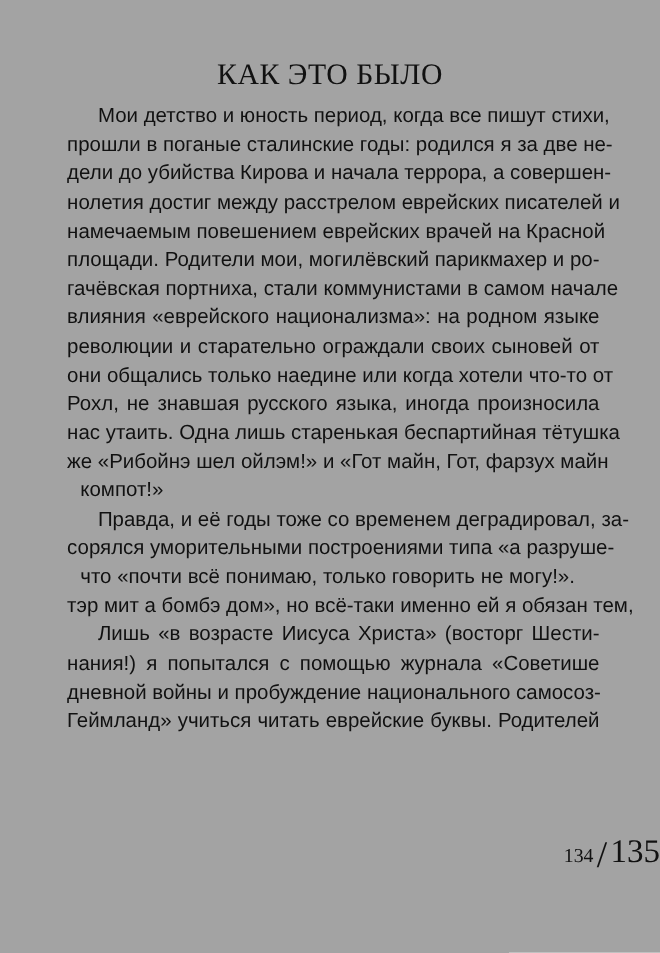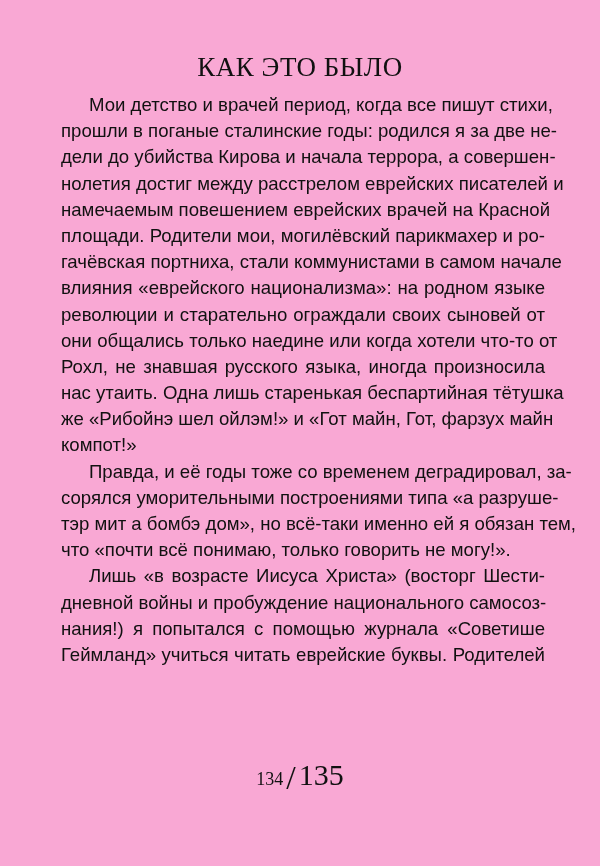--- a/index.html
+++ b/index.html
@@ -1,66 +1,66 @@
 <!DOCTYPE html>
 <html><head>
   <meta charset="utf-8">
   <style>
     html, body { margin: 0; padding: 0; background: #ffffff; }
     body { width: 600px; height: 866px; position: relative; overflow: hidden; }
     .page {
       position: absolute; left: 0; top: 0; width: 600px; height: 866px;
-      background: #f9a8d4; color: #111111;
+      background: #a3a3a3; color: #111111;
       font-family: "Liberation Serif", "DejaVu Serif", serif;
     }
     .title {
       position: absolute; top: 50px; left: 0; width: 600px;
       text-align: center; font-size: 27px; letter-spacing: 0.5px; line-height: 34px;
     }
     .body {
       position: absolute; left: 61px; top: 92px; width: 484px;
       font-family: "Liberation Sans", "DejaVu Sans", sans-serif;
       font-size: 18.6px; line-height: 26.2px;
     }
     .line { display: block; white-space: nowrap; text-align: justify; text-align-last: justify; height: 26.2px; }
-    .line.last { text-align-last: left; }
+    .line.last { text-align-last: left; margin-left: 12px; }
     .line.indent { padding-left: 28px; }
     .folio {
-      position: absolute; top: 755px; left: 0; width: 600px; text-align: center;
+      position: absolute; top: 755px; left: 0; width: 600px; text-align: right;
       font-family: "Liberation Serif", "DejaVu Serif", serif;
     }
     .folio .cur { font-size: 18px; vertical-align: baseline; }
     .folio .sep { font-size: 34px; font-weight: 300; margin: 0 3px; position: relative; top: 4px; }
     .folio .tot { font-size: 30px; }
   </style>
 </head>
 <body>
 
 <div class="page">
   <div class="title">КАК ЭТО БЫЛО</div>
   <div class="body" id="body-text">
-      <span class="line indent">Мои детство и врачей период, когда все пишут стихи,</span>
+      <span class="line indent">Мои детство и юность период, когда все пишут стихи,</span>
       <span class="line">прошли в поганые сталинские годы: родился я за две не-</span>
       <span class="line">дели до убийства Кирова и начала террора, а совершен-</span>
       <span class="line">нолетия достиг между расстрелом еврейских писателей и</span>
       <span class="line">намечаемым повешением еврейских врачей на Красной</span>
       <span class="line">площади. Родители мои, могилёвский парикмахер и ро-</span>
       <span class="line">гачёвская портниха, стали коммунистами в самом начале</span>
       <span class="line">влияния «еврейского национализма»: на родном языке</span>
       <span class="line">революции и старательно ограждали своих сыновей от</span>
       <span class="line">они общались только наедине или когда хотели что-то от</span>
       <span class="line">Рохл, не знавшая  русского языка, иногда произносила</span>
       <span class="line">нас утаить. Одна лишь старенькая беспартийная тётушка</span>
       <span class="line">же «Рибойнэ шел ойлэм!» и «Гот майн, Гот, фарзух майн</span>
       <span class="line last">компот!»</span>
       <span class="line indent">Правда, и её годы тоже со временем деградировал, за-</span>
       <span class="line">сорялся уморительными построениями типа «а разруше-</span>
+      <span class="line last">что «почти всё понимаю, только говорить не могу!».</span>
       <span class="line">тэр мит а бомбэ дом», но всё-таки именно ей я обязан тем,</span>
-      <span class="line last">что «почти всё понимаю, только говорить не могу!».</span>
       <span class="line indent">Лишь «в возрасте Иисуса Христа» (восторг Шести-</span>
+      <span class="line">нания!) я попытался с помощью журнала «Советише</span>
       <span class="line">дневной войны и пробуждение национального самосоз-</span>
-      <span class="line">нания!) я попытался с помощью журнала «Советише</span>
       <span class="line">Геймланд» учиться читать еврейские буквы. Родителей</span>
     </div>
   <div class="folio">
     <span class="cur">134</span><span class="sep">/</span><span class="tot">135</span>
   </div>
 </div>
 
 </body></html>

